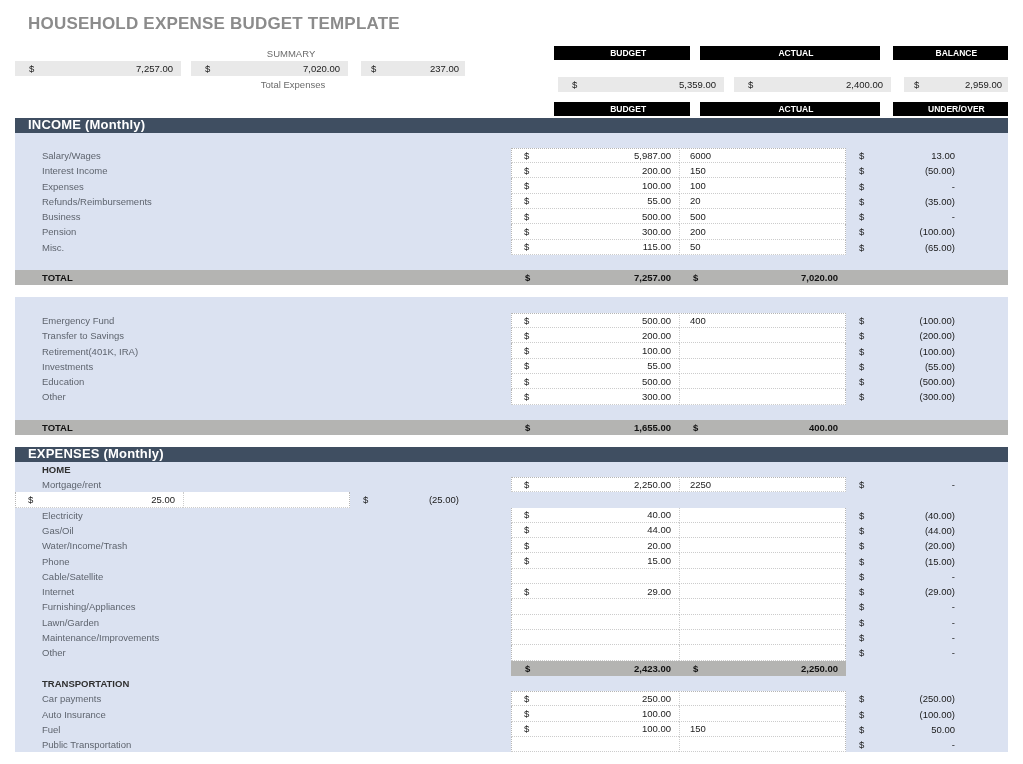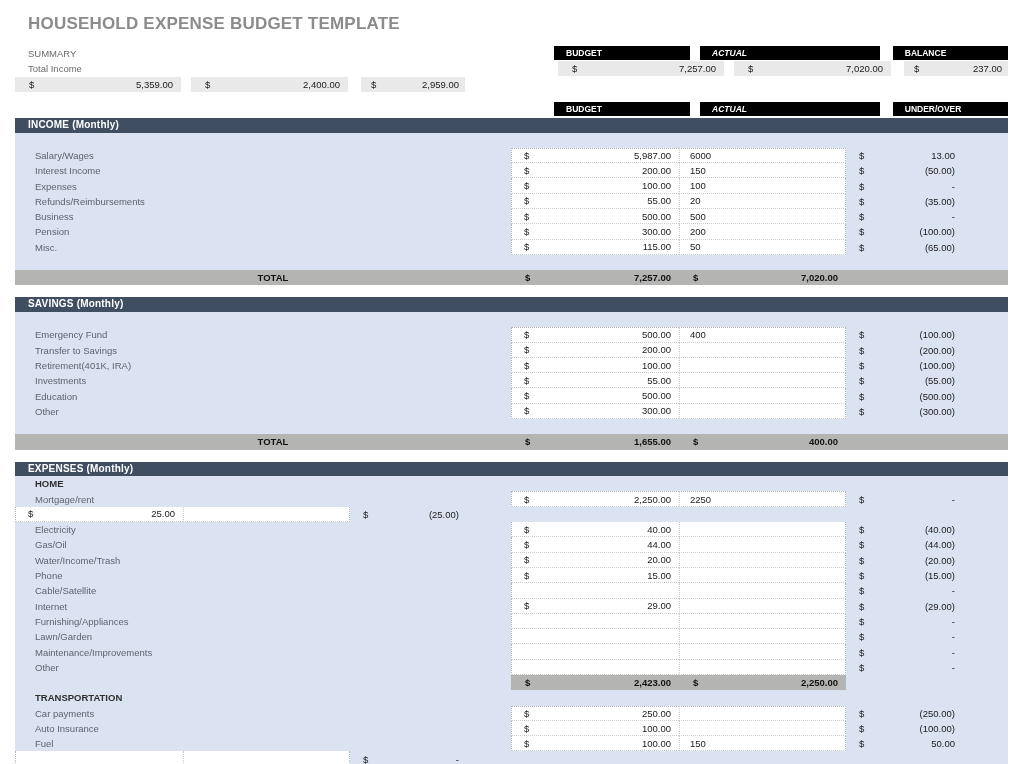--- a/index.html
+++ b/index.html
@@ -16,64 +16,64 @@
   html,body{margin:0;padding:0;}
   body{
     width:1023px;height:764px;overflow:hidden;background:#ffffff;
     font-family:"Liberation Sans", sans-serif;
   }
   .page{padding:12px 15px 0 15px;width:1023px;}
   .title{
     font-size:17px;font-weight:bold;color:var(--title-color);
     margin:2px 0 0 13px;letter-spacing:.2px;white-space:nowrap;
   }
-  .flexrow{display:flex;align-items:center;}
+  .flexrow{display:flex;align-items:center;text-align:center;}
   .col-label{width:543px;padding-left:13px;}
   
   .hbar{background:var(--header-bar-bg);color:#fff;font-weight:bold;font-size:8.5px;
         height:14px;line-height:14px;padding-left:12px;white-space:nowrap;}
   .hbar.b1{width:137px;} .hgap1{width:10px;height:14px;}
-  .hbar.b2{width:181px;font-style:italic;} .hgap2{width:13px;height:14px;}
+  .hbar.b2{width:181px;} .hgap2{width:13px;height:14px;}
   .hbar.b3{width:116px;padding-left:12px;}
   
   .summary-wrap{margin-top:12px;}
   .sum-row{margin-top:1px;height:15px;font-size:9.5px;}
   .sum-label{color:#6b6b6b;white-space:nowrap;}
   .sum-cell{background:var(--summary-cell-bg);height:15px;display:flex;align-items:center;
             justify-content:space-between;color:var(--value-color);}
   .sum-cell.c1{width:166px;padding:0 8px 0 14px;}
   .sum-cell.c2{width:157px;padding:0 8px 0 14px;}
   .sum-cell.c3{width:104px;padding:0 6px 0 10px;}
   .sgap1{width:10px;} .sgap2{width:13px;}
   
   .main-cols{margin-top:10px;}
   
   .section{margin-top:12px;}
   .section.first-section{margin-top:2px;}
   .section-header{
     height:14.5px;background:var(--section-header-bg);color:#ffffff;font-weight:bold;
-    font-size:10px;line-height:14.5px;padding-left:13px;letter-spacing:.2px;white-space:nowrap;
+    font-size:13px;line-height:14.5px;padding-left:13px;letter-spacing:.2px;white-space:nowrap;
   }
   .section-body{background:var(--section-body-bg);}
   .row{height:15.3px;display:flex;align-items:center;font-size:9.5px;}
-  .row-label{width:496px;padding-left:20px;color:var(--label-color);white-space:nowrap;}
+  .row-label{width:496px;padding-left:27px;color:var(--label-color);white-space:nowrap;}
   .subheader-label{font-weight:bold;color:#2f2f2f;}
   .cell{background:#ffffff;height:15.3px;display:flex;align-items:center;color:var(--value-color);}
   .cell.budget{width:168px;border-left:1px dotted #b5b5b5;border-bottom:1px dotted #cccccc;
                padding:0 8px 0 12px;justify-content:space-between;}
   .cell.actual{width:167px;border-left:1px dotted #cccccc;border-right:1px dotted #b5b5b5;
                border-bottom:1px dotted #cccccc;padding-left:10px;}
   .row.first .cell{border-top:1px dotted #b5b5b5;}
   .over{width:104px;margin-left:11px;display:flex;align-items:center;
         justify-content:space-between;padding:0 6px 0 2px;color:var(--value-color);}
   .dollar{flex:0 0 auto;}
   
   .total-row{height:15.3px;background:var(--total-row-bg);display:flex;align-items:center;
              font-size:9.5px;font-weight:bold;color:#111111;}
-  .total-row .row-label{color:#111111;text-align:center;}
+  .total-row .row-label{color:#111111;}
   .tot-budget{width:168px;display:flex;justify-content:space-between;padding:0 8px 0 14px;}
   .tot-actual{width:167px;display:flex;justify-content:space-between;padding:0 8px 0 14px;}
   
   .subtotal-strip{width:335px;height:15.3px;background:var(--total-row-bg);display:flex;
                   align-items:center;font-weight:bold;color:#111111;}
 </style>
 </head>
 <body>
 
 <div class="page">
@@ -84,37 +84,37 @@
     <div class="flexrow">
       <div class="col-label sum-label" style="font-size:9.5px;">SUMMARY</div>
       <div class="hbar b1">BUDGET</div>
       <div class="hgap1"></div>
       <div class="hbar b2">ACTUAL</div>
       <div class="hgap2"></div>
       <div class="hbar b3">BALANCE</div>
     </div>
     <div id="summary-rows">
         <div class="flexrow sum-row">
-          <div class="col-label sum-label">Total Income</div>
           <div class="sum-cell c1">
             <span class="dollar">$</span>
             <span>7,257.00</span>
           </div>
           <div class="sgap1"></div>
           <div class="sum-cell c2">
             <span class="dollar">$</span>
             <span>7,020.00</span>
           </div>
           <div class="sgap2"></div>
           <div class="sum-cell c3">
             <span class="dollar">$</span>
             <span>237.00</span>
           </div>
         </div>
         <div class="flexrow sum-row">
+          <div class="col-label sum-label">Total Expenses</div>
           <div class="sum-cell c1">
             <span class="dollar">$</span>
             <span>5,359.00</span>
           </div>
           <div class="sgap1"></div>
           <div class="sum-cell c2">
             <span class="dollar">$</span>
             <span>2,400.00</span>
           </div>
           <div class="sgap2"></div>
@@ -246,21 +246,20 @@
               <span>7,257.00</span>
             </div>
             <div class="tot-actual">
               <span class="dollar">$</span>
               <span>7,020.00</span>
             </div>
           </div>
         </div>
       </div>
       <div class="section">
-        <div class="section-header">SAVINGS (Monthly)</div>
         <div class="section-body">
           <div class="row"></div>
           <div class="row first">
             <div class="row-label">Emergency Fund</div>
             <div class="cell budget">
               <span class="dollar">$</span>
               <span>500.00</span>
             </div>
             <div class="cell actual">
               <span>400</span>
@@ -528,20 +527,21 @@
             </div>
             <div class="cell actual">
               <span>150</span>
             </div>
             <div class="over">
               <span class="dollar">$</span>
               <span>50.00</span>
             </div>
           </div>
           <div class="row">
+            <div class="row-label">Public Transportation</div>
             <div class="cell budget"></div>
             <div class="cell actual"></div>
             <div class="over">
               <span class="dollar">$</span>
               <span>-</span>
             </div>
           </div>
         </div>
       </div>
     </div>

